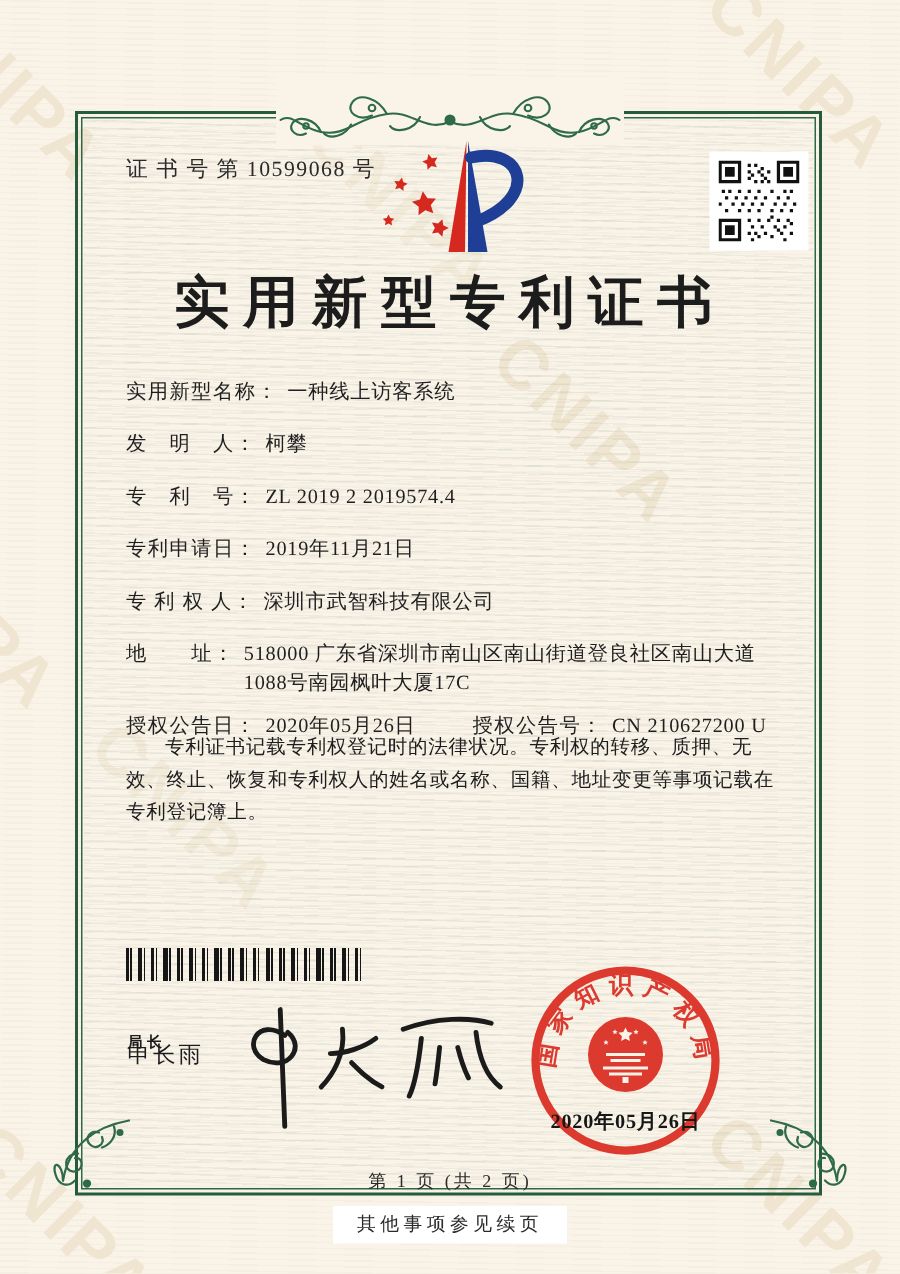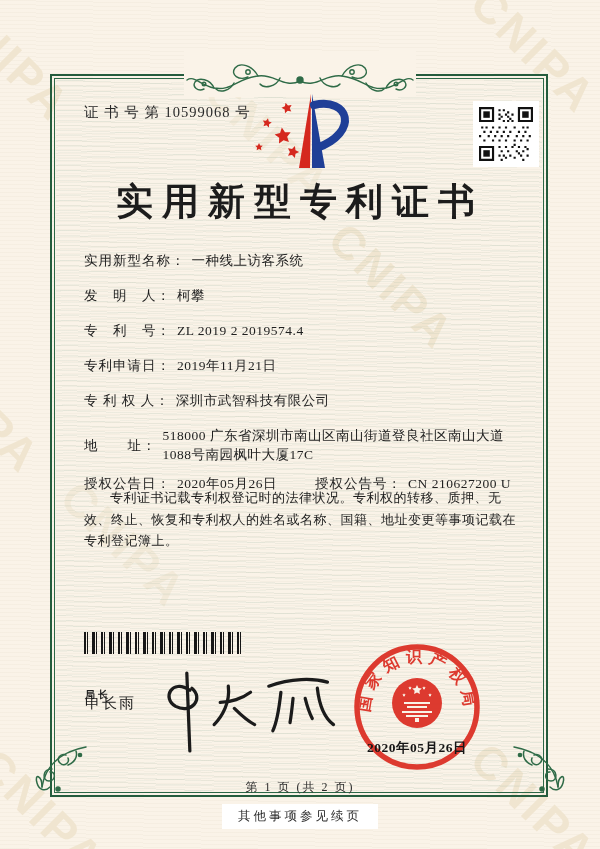--- a/index.html
+++ b/index.html
@@ -205,21 +205,21 @@
         <span class="val">ZL 2019 2 2019574.4</span>
       </div>
       <div class="frow">
         <span class="lbl">专利申请日：</span>
         <span class="val">2019年11月21日</span>
       </div>
       <div class="frow">
         <span class="lbl">专 利 权 人：</span>
         <span class="val">深圳市武智科技有限公司</span>
       </div>
-      <div class="frow" style="margin-bottom:10px;align-items:center;">
+      <div class="frow" style="margin-bottom:10px;">
         <span class="lbl">地　　址：</span>
         <span class="val addr">518000 广东省深圳市南山区南山街道登良社区南山大道1088号南园枫叶大厦17C</span>
       </div>
       <div class="frow">
         <span class="lbl">授权公告日：</span>
         <span class="val">2020年05月26日</span>
         <span class="lbl second">授权公告号：</span>
         <span class="val">CN 210627200 U</span>
       </div>
     </div>

